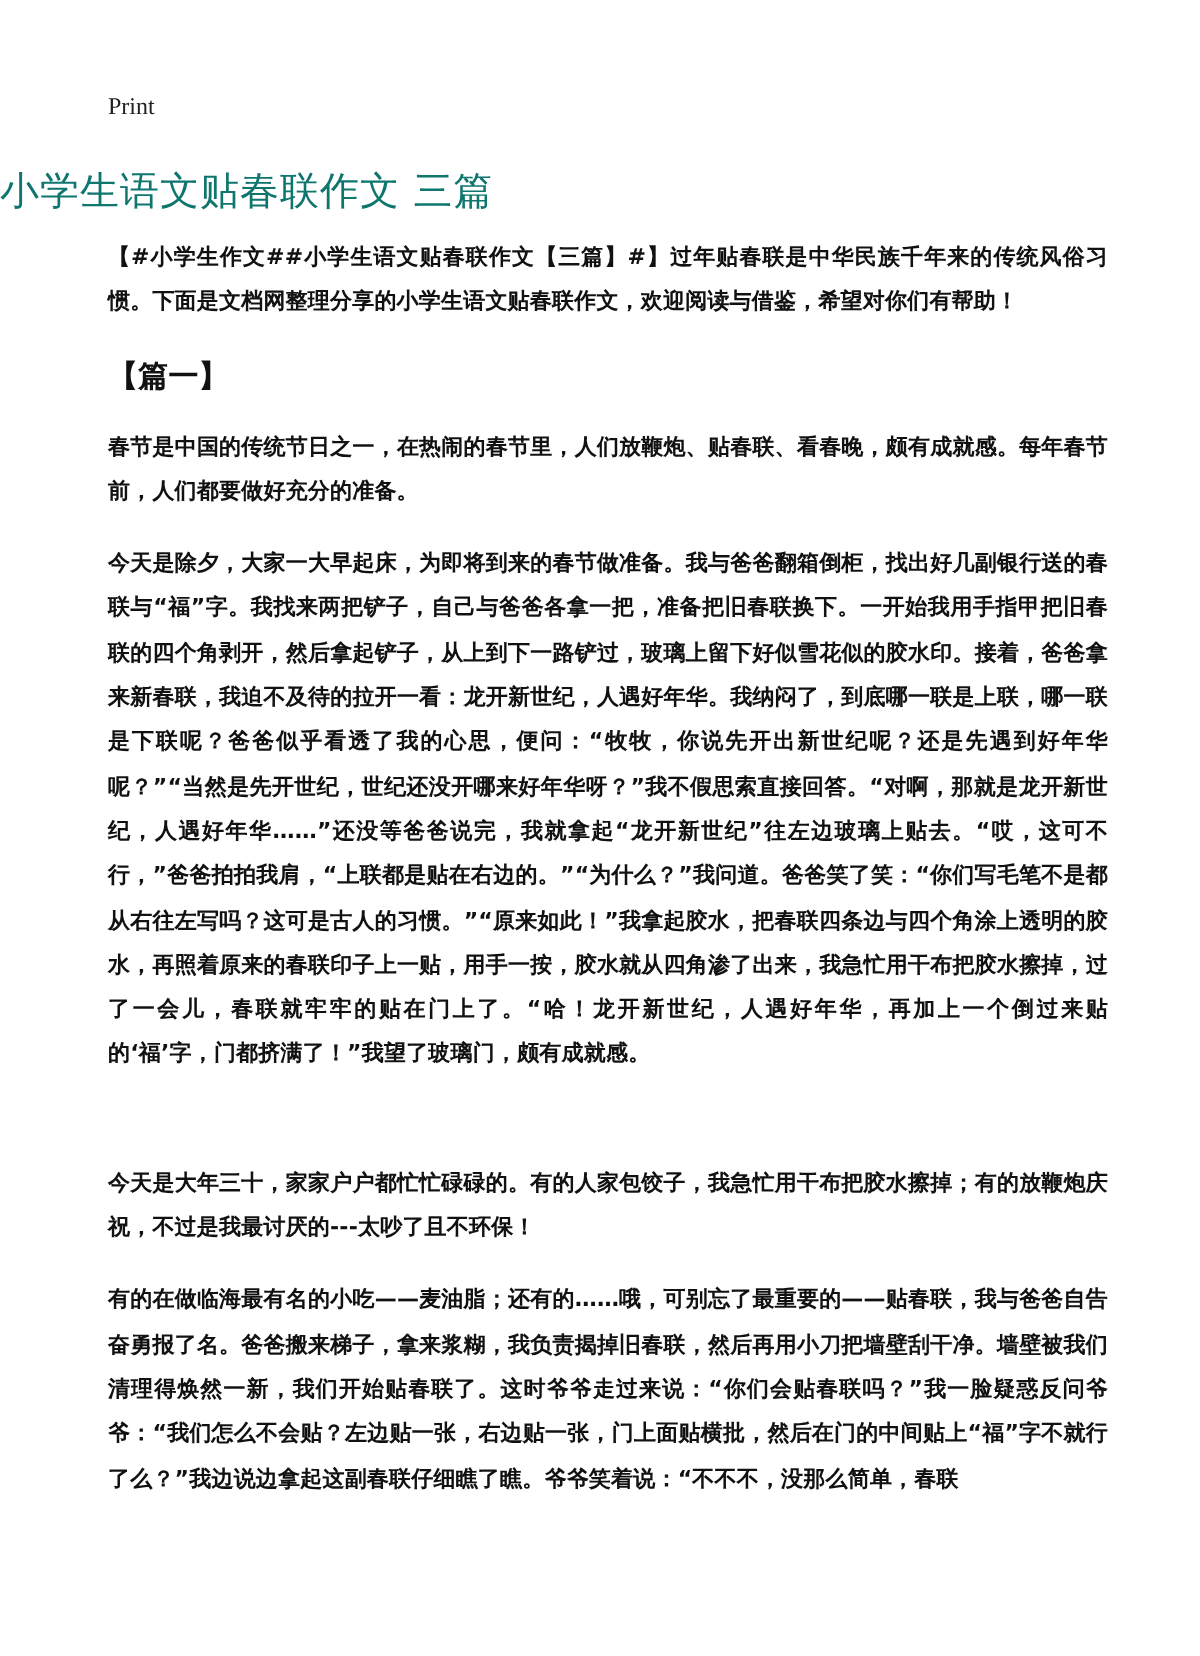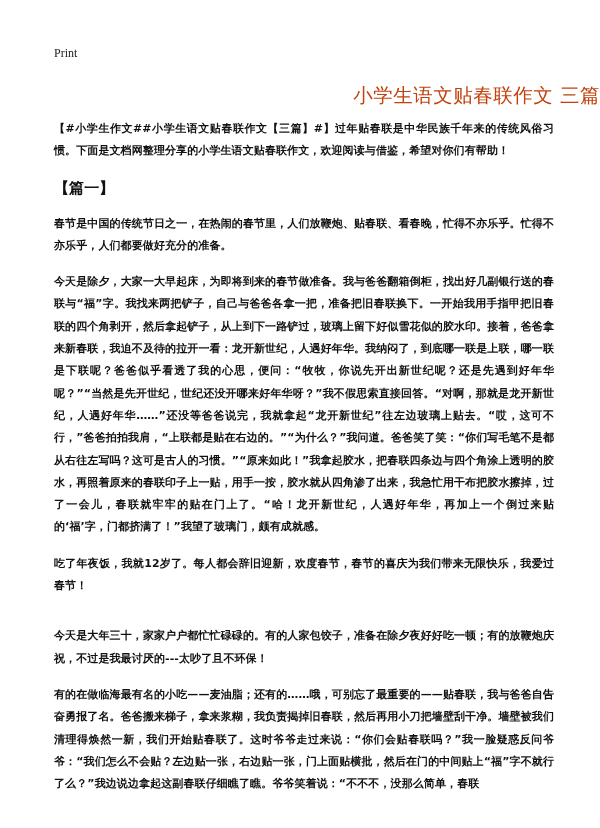--- a/index.html
+++ b/index.html
@@ -1,40 +1,39 @@
 <!DOCTYPE html>
 <html><head>
   <meta charset="utf-8">
   <style>
     html, body { margin: 0; padding: 0; background: #ffffff; }
     body { width: 600px; height: 828px; overflow: hidden; position: relative;
            font-family: "DejaVu Sans", sans-serif; color: #111; }
     .print { position: absolute; left: 54px; top: 46px; font-family: "Liberation Serif", serif;
              font-size: 12px; color: #222; }
-    .title { position: absolute; left: 0; width: 600px; top: 82px; text-align: right;
-             font-size: 19.5px; color: #c2410c; letter-spacing: 0.5px; }
+    .title { position: absolute; left: 0; width: 600px; top: 82px; text-align: left;
+             font-size: 19.5px; color: #0f766e; letter-spacing: 0.5px; }
     .content { position: absolute; left: 54px; top: 118px; width: 500px; }
     p { margin: 0; font-size: 11px; line-height: 22.3px; text-align: justify; letter-spacing: 0.1px; font-weight: bold; }
     .gap { height: 14px; }
     .heading { font-weight: bold; font-size: 15px; line-height: 22px; }
   </style>
 </head>
 <body>
 
 <div class="print">Print</div>
 <div class="title">小学生语文贴春联作文 三篇</div>
 
 <div class="content">
   <p>【#小学生作文##小学生语文贴春联作文【三篇】#】过年贴春联是中华民族千年来的传统风俗习惯。下面是文档网整理分享的小学生语文贴春联作文，欢迎阅读与借鉴，希望对你们有帮助！</p>
   <div class="gap"></div>
   <p class="heading">【篇一】</p>
   <div class="gap"></div>
-  <p>春节是中国的传统节日之一，在热闹的春节里，人们放鞭炮、贴春联、看春晚，忙得不亦乐乎。忙得不亦乐乎，人们都要做好充分的准备。</p>
+  <p>春节是中国的传统节日之一，在热闹的春节里，人们放鞭炮、贴春联、看春晚，颇有成就感。每年春节前，人们都要做好充分的准备。</p>
   <div class="gap"></div>
   <p>今天是除夕，大家一大早起床，为即将到来的春节做准备。我与爸爸翻箱倒柜，找出好几副银行送的春联与“福”字。我找来两把铲子，自己与爸爸各拿一把，准备把旧春联换下。一开始我用手指甲把旧春联的四个角剥开，然后拿起铲子，从上到下一路铲过，玻璃上留下好似雪花似的胶水印。接着，爸爸拿来新春联，我迫不及待的拉开一看：龙开新世纪，人遇好年华。我纳闷了，到底哪一联是上联，哪一联是下联呢？爸爸似乎看透了我的心思，便问：“牧牧，你说先开出新世纪呢？还是先遇到好年华呢？”“当然是先开世纪，世纪还没开哪来好年华呀？”我不假思索直接回答。“对啊，那就是龙开新世纪，人遇好年华……”还没等爸爸说完，我就拿起“龙开新世纪”往左边玻璃上贴去。“哎，这可不行，”爸爸拍拍我肩，“上联都是贴在右边的。”“为什么？”我问道。爸爸笑了笑：“你们写毛笔不是都从右往左写吗？这可是古人的习惯。”“原来如此！”我拿起胶水，把春联四条边与四个角涂上透明的胶水，再照着原来的春联印子上一贴，用手一按，胶水就从四角渗了出来，我急忙用干布把胶水擦掉，过了一会儿，春联就牢牢的贴在门上了。“哈！龙开新世纪，人遇好年华，再加上一个倒过来贴的‘福’字，门都挤满了！”我望了玻璃门，颇有成就感。</p>
   <div class="gap"></div>
-  <p>吃了年夜饭，我就12岁了。每人都会辞旧迎新，欢度春节，春节的喜庆为我们带来无限快乐，我爱过春节！</p>
   <div class="gap"></div>
   <div class="gap"></div>
-  <p>今天是大年三十，家家户户都忙忙碌碌的。有的人家包饺子，准备在除夕夜好好吃一顿；有的放鞭炮庆祝，不过是我最讨厌的---太吵了且不环保！</p>
+  <p>今天是大年三十，家家户户都忙忙碌碌的。有的人家包饺子，我急忙用干布把胶水擦掉；有的放鞭炮庆祝，不过是我最讨厌的---太吵了且不环保！</p>
   <div class="gap"></div>
   <p>有的在做临海最有名的小吃——麦油脂；还有的……哦，可别忘了最重要的——贴春联，我与爸爸自告奋勇报了名。爸爸搬来梯子，拿来浆糊，我负责揭掉旧春联，然后再用小刀把墙壁刮干净。墙壁被我们清理得焕然一新，我们开始贴春联了。这时爷爷走过来说：“你们会贴春联吗？”我一脸疑惑反问爷爷：“我们怎么不会贴？左边贴一张，右边贴一张，门上面贴横批，然后在门的中间贴上“福”字不就行了么？”我边说边拿起这副春联仔细瞧了瞧。爷爷笑着说：“不不不，没那么简单，春联</p>
 </div>
 
 </body></html>

